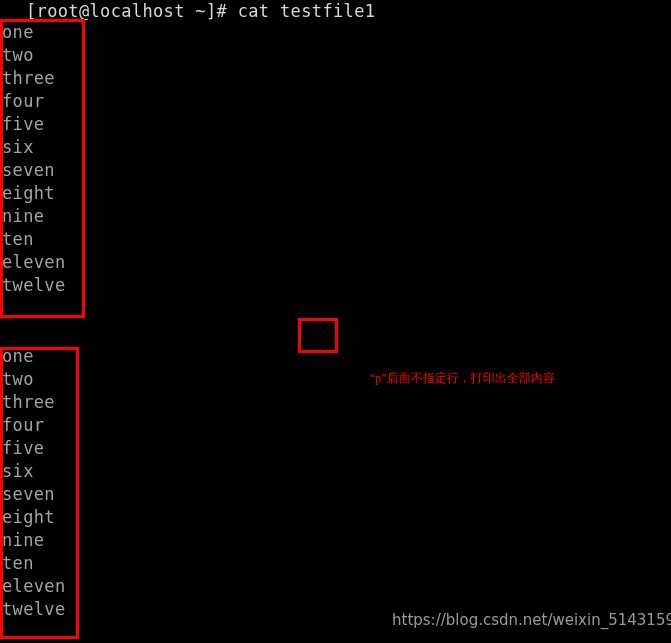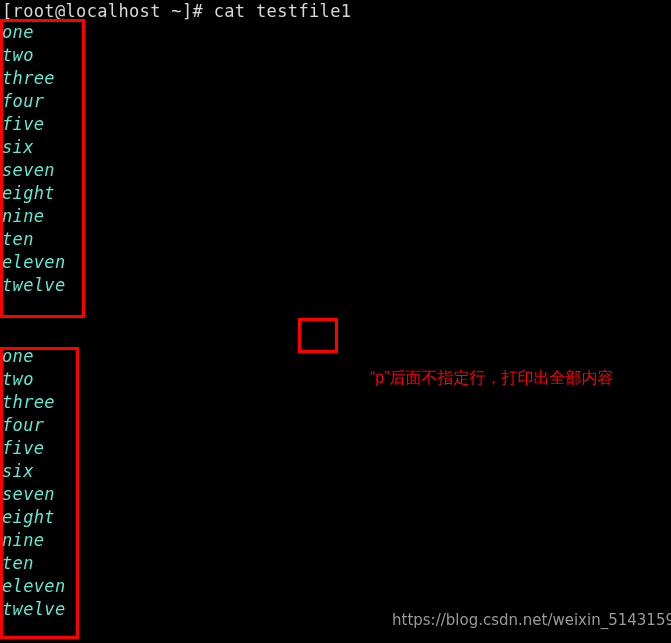--- a/index.html
+++ b/index.html
@@ -32,25 +32,25 @@
     line-height: 23px;
     font-size: 17px;
     letter-spacing: 0.35px;
     color: #d5d5d5;
     white-space: pre;
     font-family: "DejaVu Sans Mono", "Liberation Mono", monospace;
   }
 
   .prompt-row {
     color: #d8d8d8;
+    margin-left: 24px;
   }
 
   .out-row {
-    color: #5eead4;
-    font-style: italic;
+    color: #a3a3a3;
   }
 
   
   .red-box {
     position: absolute;
     border: 3px solid #ff0000;
     box-sizing: border-box;
     pointer-events: none;
   }
 
@@ -75,24 +75,24 @@
     width: 40px;
     height: 35px;
   }
 
   
   .annotation {
     position: absolute;
     left: 370px;
     top: 369px;
     color: #ff0000;
-    font-size: 16px;
+    font-size: 12px;
     line-height: 18px;
     white-space: nowrap;
-    font-family: Liberation Sans, sans-serif;
+    font-family: Liberation Serif, serif;
   }
 
   
   .watermark {
     position: absolute;
     left: 392px;
     top: 610px;
     color: #9a9a9a;
     font-size: 15px;
     line-height: 20px;

